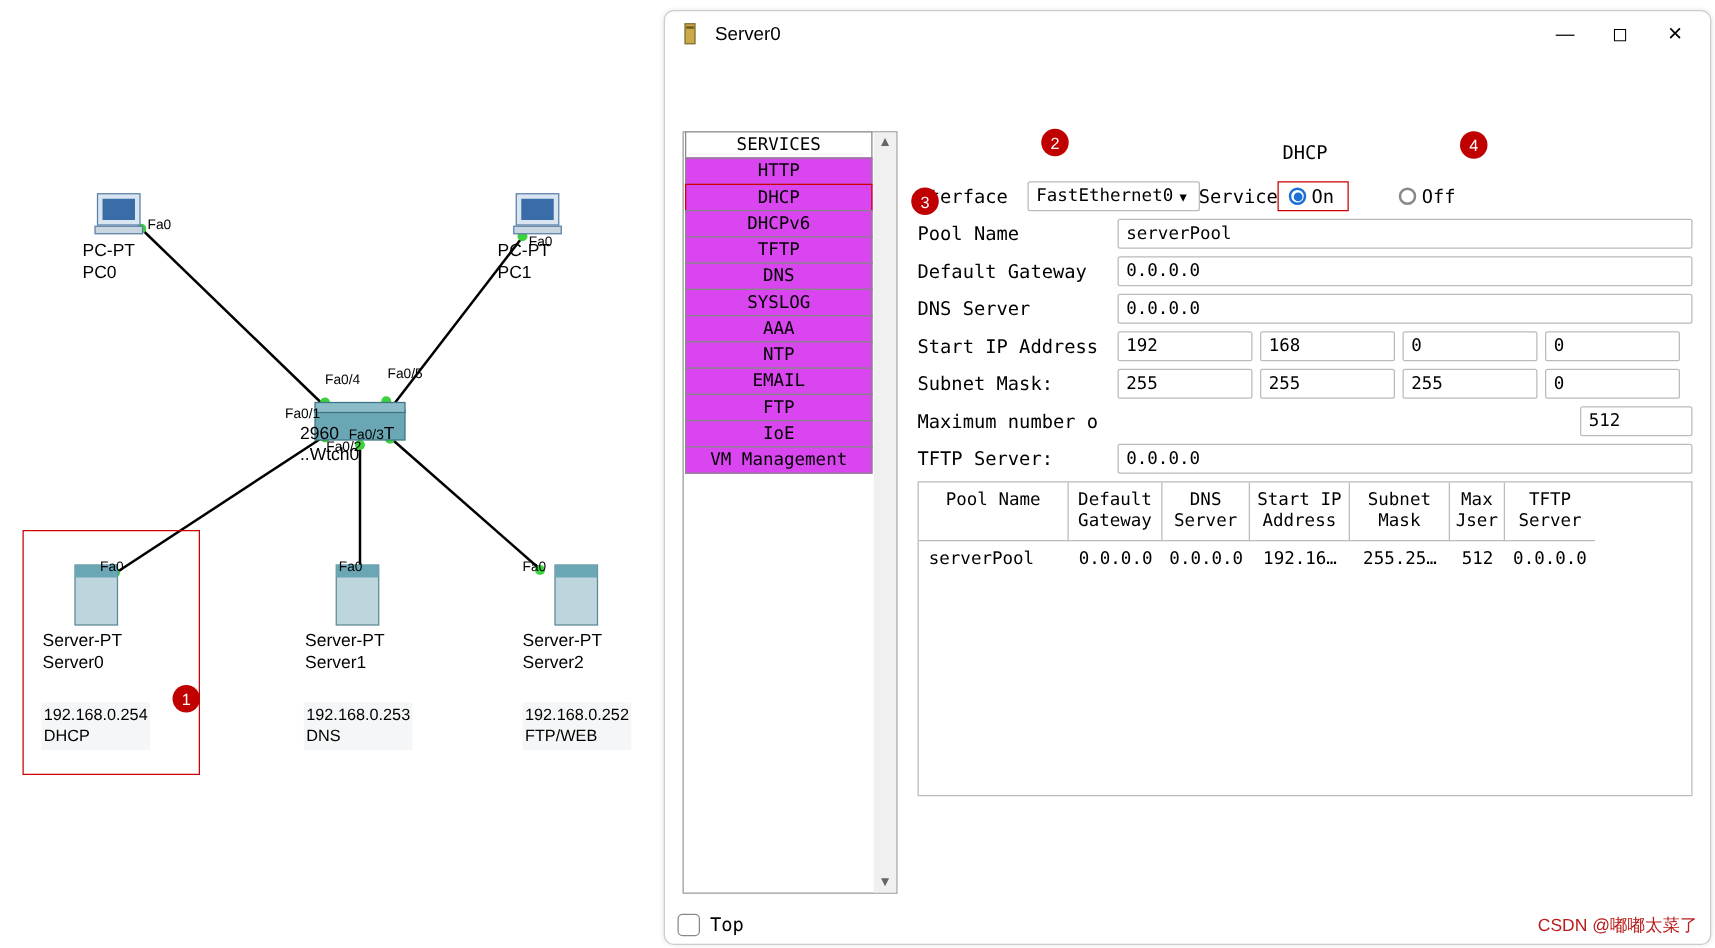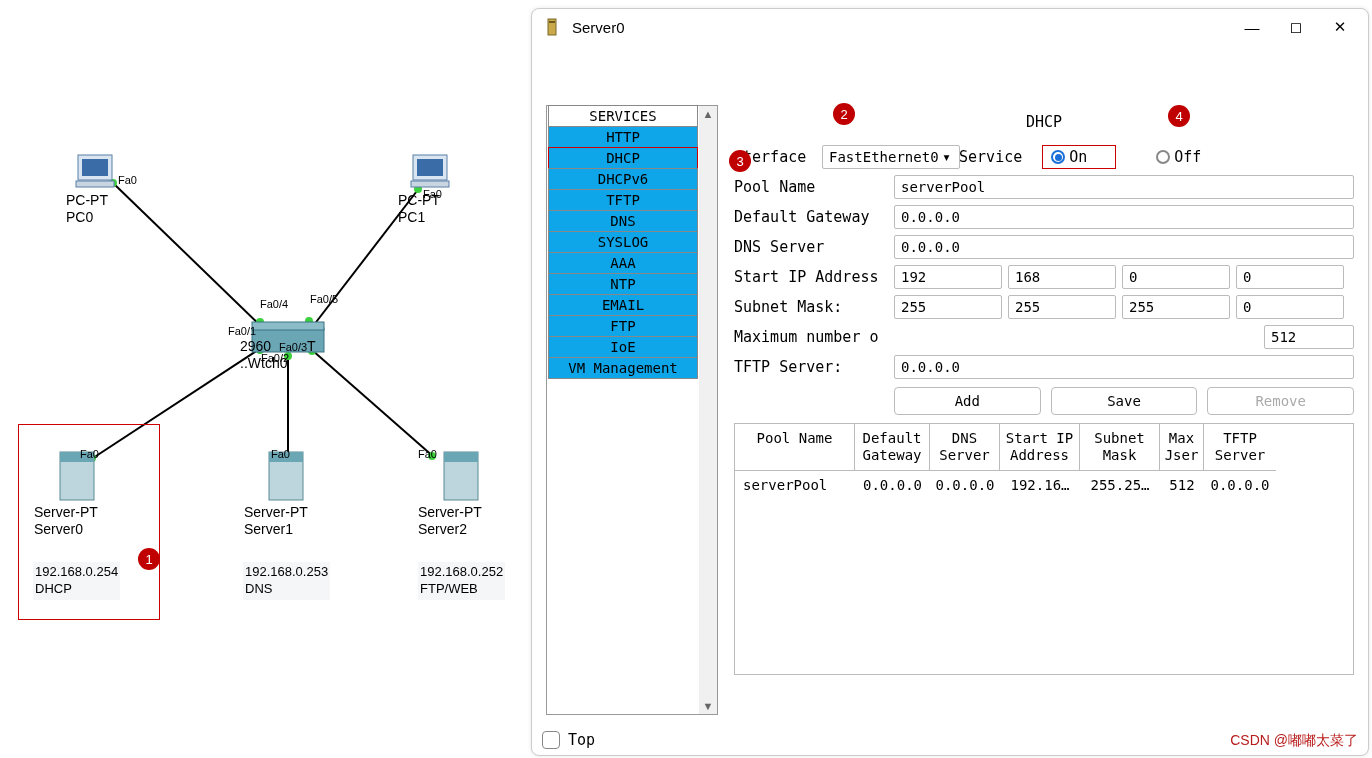--- a/index.html
+++ b/index.html
@@ -18,21 +18,21 @@
   .titlebar .title { margin-left:8px; font-size:15px;}
   .win-controls { margin-left:auto; display:flex;}
   .win-controls div { width:44px; height:36px; display:flex; align-items:center; justify-content:center; font-size:15px;}
   .tabs { height:30px; display:flex; align-items:flex-end; padding-left:10px; gap:2px;}
   .tab { padding:5px 12px; border:1px solid transparent; font-family: Consolas, monospace; font-size:15px; border-bottom:none; border-radius:4px 4px 0 0; cursor:pointer;}
   .tab.active { border-color:#aaa; background:#fff;}
   .red-tab-box { border:1px solid #cc0000 !important; }
   .content { position:absolute; top:70px; left:8px; right:8px; bottom:44px;}
   .svc-list-wrap { position:absolute; left:6px; top:26px; width:172px; height:610px; border:1px solid #999; display:flex;}
   .svc-list { flex:1; }
-  .svc-item { height:22px; border:1px solid #888; margin:-1px 1px 0 1px; display:flex; align-items:center; justify-content:center; font-family: Consolas, monospace; font-size:14px; background:#0ea5e9; cursor:pointer;}
+  .svc-item { height:22px; border:1px solid #888; margin:-1px 1px 0 1px; display:flex; align-items:center; justify-content:center; font-family: Consolas, monospace; font-size:14px; background:#d946ef; cursor:pointer;}
   .svc-scroll { width:18px; background:#f0f0f0; display:flex; flex-direction:column; align-items:center; }
   .scrollbtn { width:16px; height:16px; color:#666; font-size:11px; display:flex; align-items:center; justify-content:center;}
   .dhcp-panel { position:absolute; left:194px; top:28px; right:6px;}
   .dhcp-title { text-align:center; font-family:Consolas,monospace; font-size:15px; margin-bottom:14px; margin-top:6px;}
   .row { display:flex; align-items:center; margin-bottom:6px; font-family:Consolas,monospace; font-size:15px;}
   .row .lbl { width:160px; }
   .row input[type=text] { border:1px solid #bbb; height:24px; padding:0 6px; font-family:Consolas,monospace; font-size:14px; border-radius:2px;}
   .w-full { flex:1; }
   .w4 { width:108px; margin-right:6px;}
   .radio { width:14px; height:14px; border:2px solid #888; border-radius:50%; display:inline-flex; align-items:center; justify-content:center; margin-right:4px; vertical-align:middle;}
@@ -169,21 +169,21 @@
     </div>
 
     <div class="dhcp-panel">
       <div class="dhcp-title">DHCP</div>
 
       <div class="row">
         <span class="lbl" style="width:88px">nterface</span>
         <input type="text" style="width: 138px;" value="FastEthernet0">
         <span style="margin-left:-18px;margin-right:8px">▾</span>
         <span>Service</span>
-        <span style="display:inline-flex;align-items:center;margin-left:20px;border:1px solid #cc0000; padding:2px 28px 2px 8px;">
+        <span style="display:inline-flex;align-items:center;border:1px solid #cc0000; padding:2px 11px 2px 8px;">
           <span class="radio on"></span>
           <span>On</span>
         </span>
         <span style="display:inline-flex;align-items:center;margin-left:40px">
           <span class="radio"></span>
           <span>Off</span>
         </span>
       </div>
 
       <div class="row">
@@ -215,25 +215,20 @@
       <div class="row">
           <span class="lbl">Maximum number o</span>
           <span style="flex:1"></span>
           <input type="text" style="width: 90px;" value="512">
         </div>
       <div class="row">
           <span class="lbl">TFTP Server:</span>
           <input class="w-full" type="text" value="0.0.0.0" style="">
         </div>
 
-      <div class="btns">
-        <div class="btn">Add</div>
-        <div class="btn">Save</div>
-        <div class="btn disabled">Remove</div>
-      </div>
 
       <div class="pool-table">
         <div class="pool-head">
           <div class="col-pn">Pool Name</div>
           <div class="col-dg">Default Gateway</div>
           <div class="col-dns">DNS Server</div>
           <div class="col-sip">Start IP Address</div>
           <div class="col-sm">Subnet Mask</div>
           <div class="col-mu">Max Jser</div>
           <div class="col-tf" style="border-right:none">TFTP Server</div>

